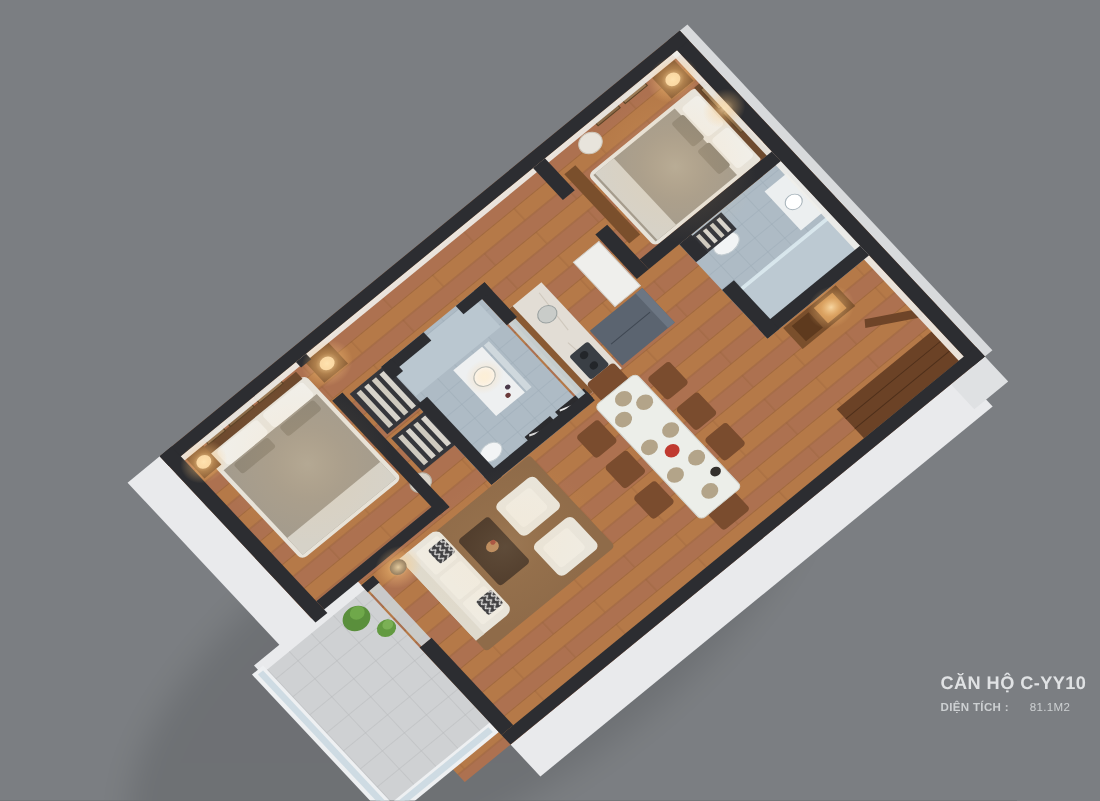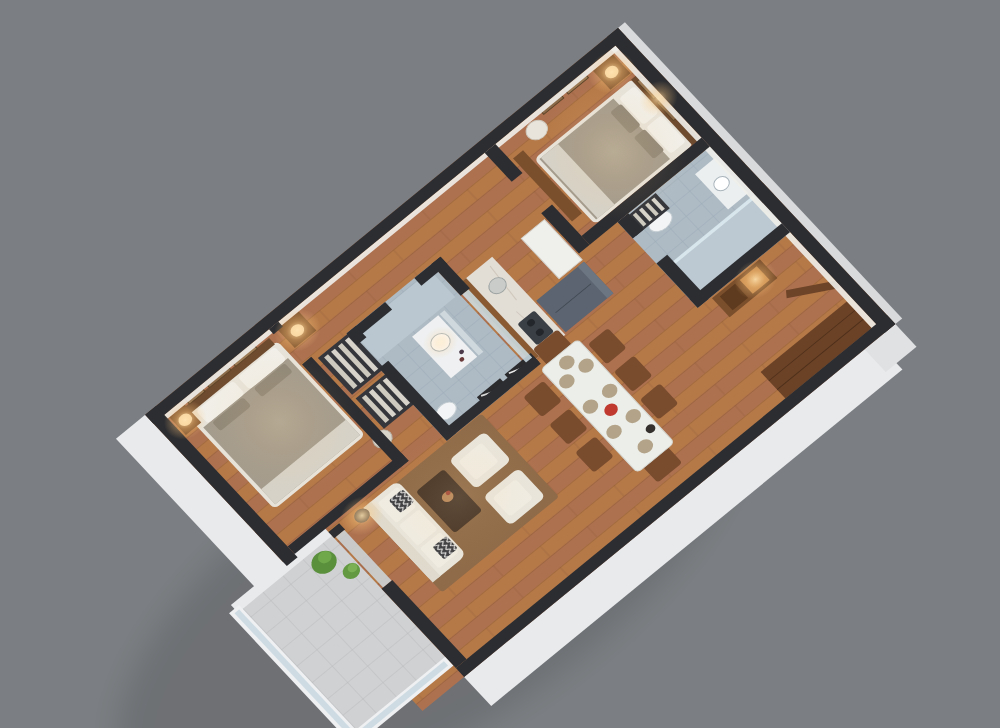--- a/index.html
+++ b/index.html
@@ -298,13 +298,20 @@
       <circle cx="34" cy="588" r="22" fill="url(#glow)"></circle>
       <circle cx="250" cy="524" r="22" fill="url(#glow)" opacity="0.9"></circle>
       <circle cx="152" cy="347" r="18" fill="url(#glow)" opacity="0.5"></circle>
       <ellipse cx="108" cy="88" rx="85" ry="70" fill="url(#glow)" opacity="0.25"></ellipse>
       <ellipse cx="105" cy="520" rx="90" ry="75" fill="url(#glow)" opacity="0.2"></ellipse>
       <ellipse cx="305" cy="440" rx="80" ry="90" fill="url(#glow)" opacity="0.12"></ellipse>
     </g>
   </g>
 </svg>
 
+  <div class="caption">
+    <div class="title">CĂN HỘ C-YY10</div>
+    <div class="arearow">
+      <span class="arealabel">DIỆN TÍCH :</span>
+      <span class="areavalue">81.1M2</span>
+    </div>
+  </div>
 </div>
 
 </body></html>

